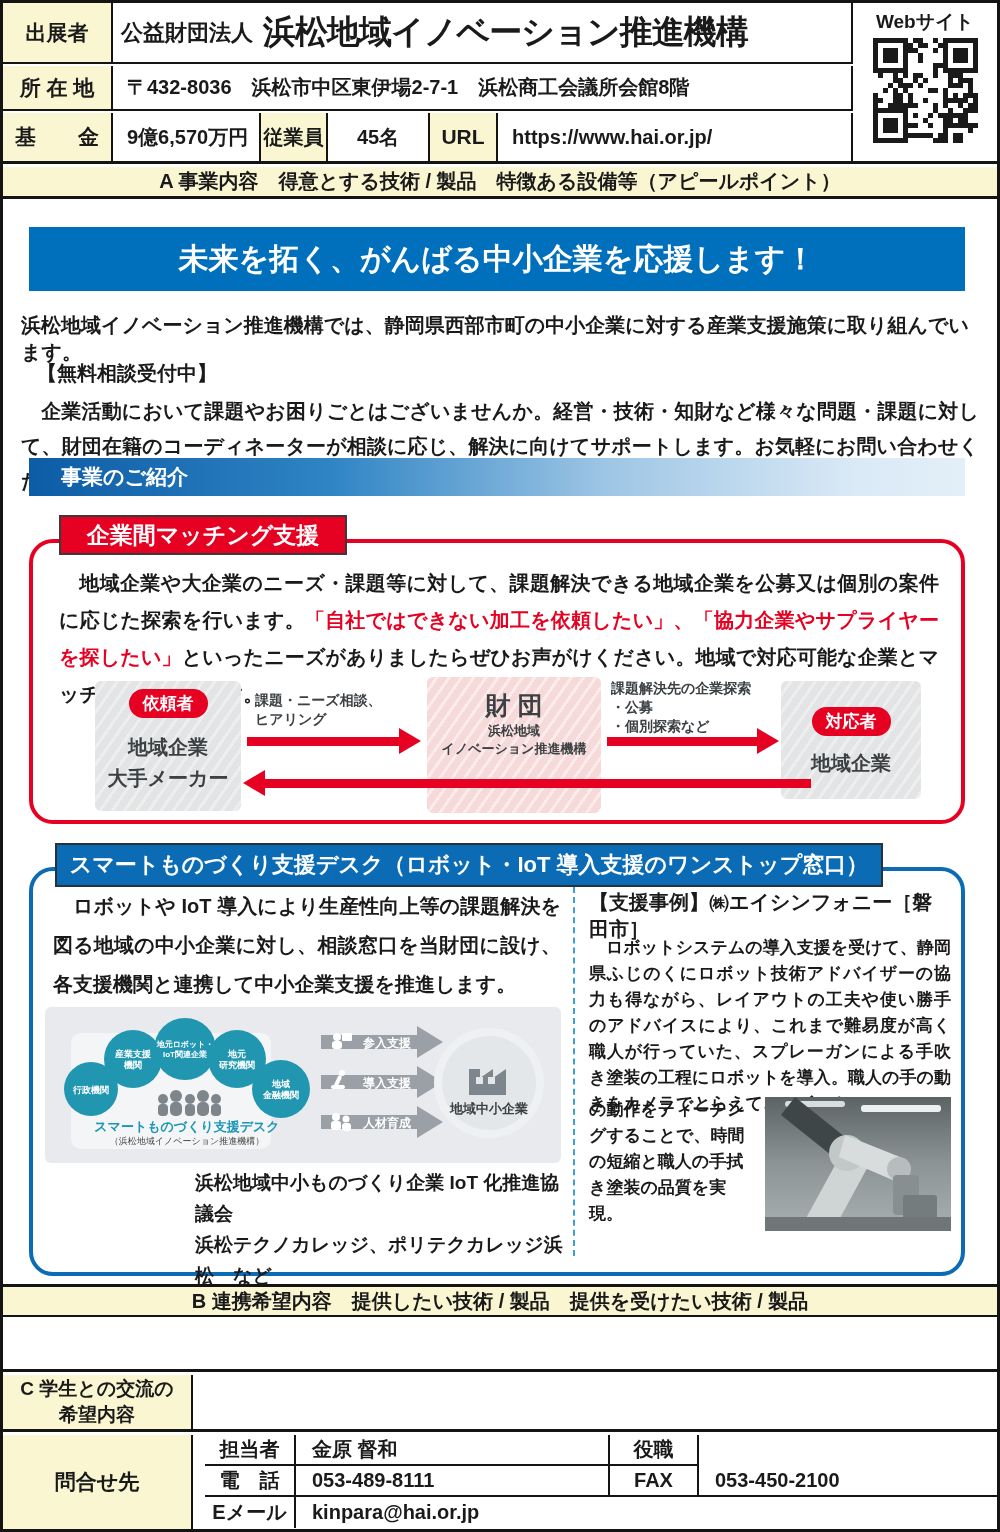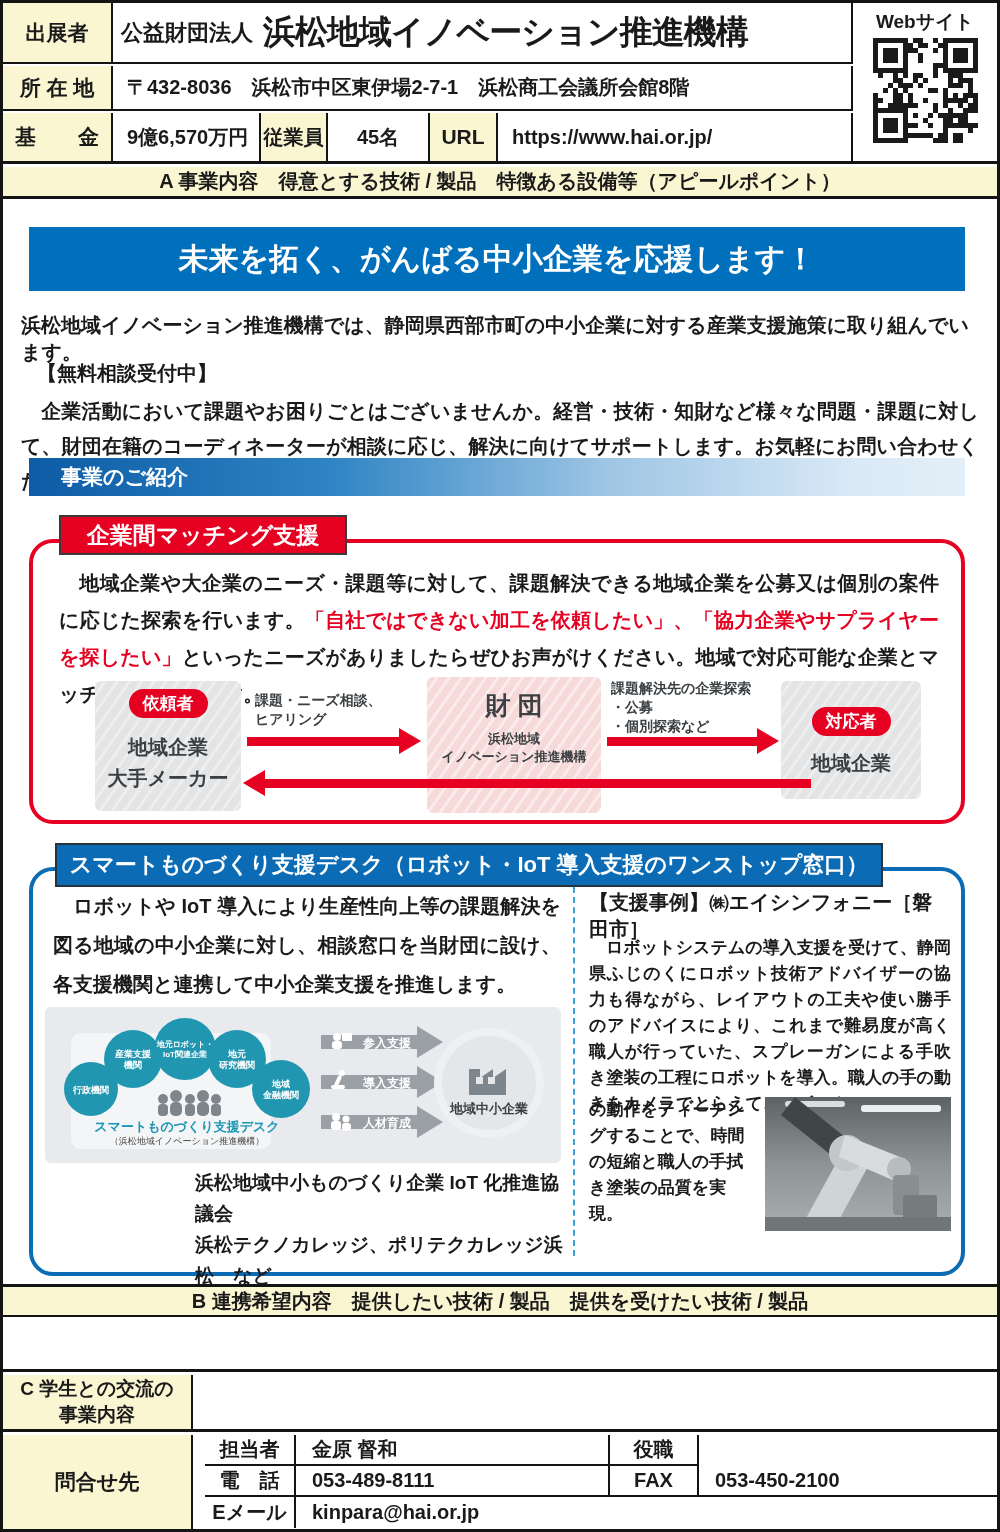--- a/index.html
+++ b/index.html
@@ -580,21 +580,21 @@
           </div>
         </div>
         <div class="a-label" style="left:222px;top:16px;">
           <div>課題・ニーズ相談、</div>
           <div>ヒアリング</div>
         </div>
         <div class="arrow-r" style="left:214px;top:62px;width:152px;"></div>
 
         <div class="m-box hatch-p" style="left:394px;top:2px;width:174px;height:136px;">
           <div style="margin-top:12px;font-size:25px;">財 団</div>
-          <div style="margin-top:8px;font-size:13px;line-height:18px;">
+          <div style="font-size:13px;line-height:18px;">
             <div>浜松地域</div>
             <div>イノベーション推進機構</div>
           </div>
         </div>
         <div class="a-label" style="left:578px;top:4px;">
           <div>課題解決先の企業探索</div>
           <div>・公募</div>
           <div>・個別探索など</div>
         </div>
         <div class="arrow-r" style="left:574px;top:62px;width:150px;"></div>
@@ -708,21 +708,21 @@
       </div>
     </div>
   </div>
 
   <div class="block band band-b">B 連携希望内容　提供したい技術 / 製品　提供を受けたい技術 / 製品</div>
   <div class="block empty-b"></div>
 
   <div class="block c-row">
     <div class="c-lbl ylw">
       <div>C 学生との交流の</div>
-      <div>事業内容</div>
+      <div>希望内容</div>
     </div>
   </div>
 
   <div class="block contact">
     <div class="ct-lbl ylw">問合せ先</div>
     <div class="ct-cell ct-head" style="left:190px;top:0;width:91px;">担当者</div>
     <div class="ct-cell ct-val" style="left:281px;top:0;width:314px;">金原 督和</div>
     <div class="ct-cell ct-head" style="left:595px;top:0;width:89px;">役職</div>
     <div class="ct-cell ct-head" style="left:190px;top:31px;width:91px;">電　話</div>
     <div class="ct-cell ct-val" style="left:281px;top:31px;width:314px;">053-489-8111</div>

